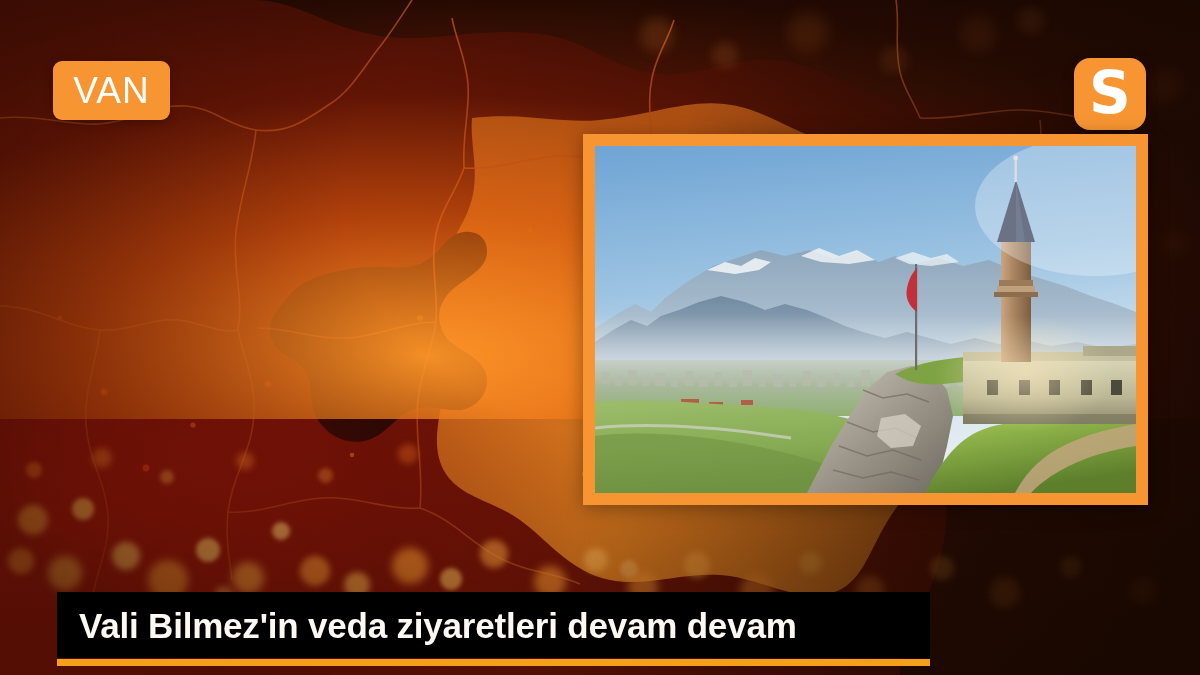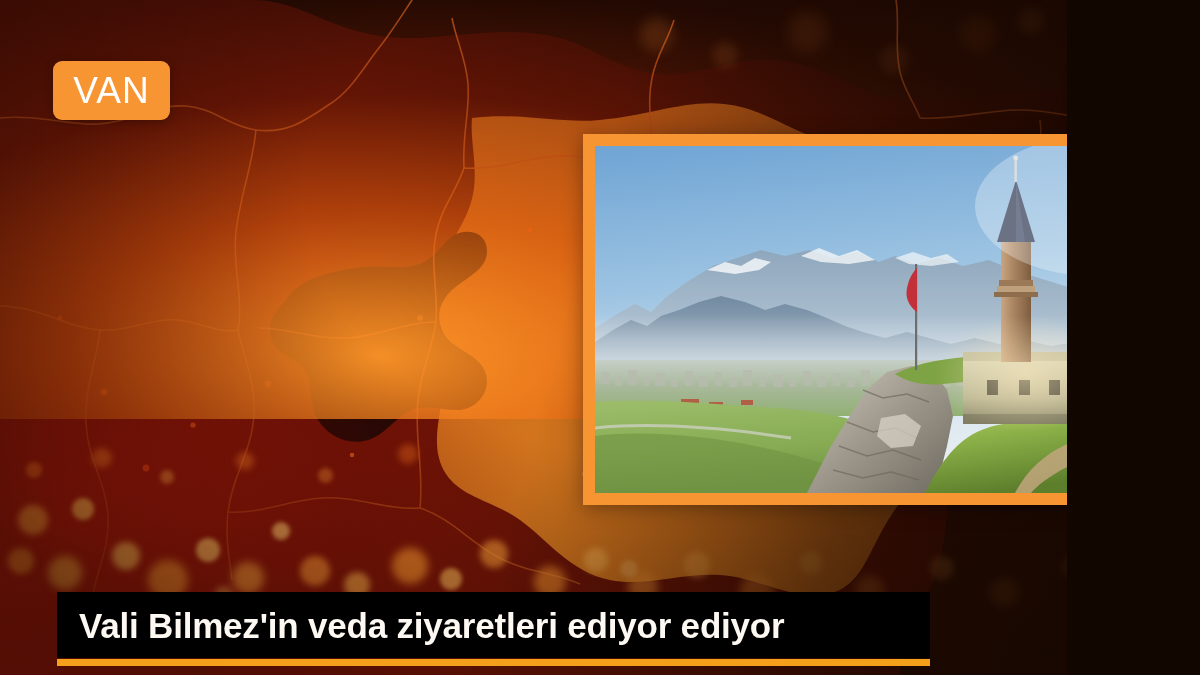--- a/index.html
+++ b/index.html
@@ -1,17 +1,17 @@
 <!DOCTYPE html>
 <html><head>
 <meta charset="utf-8">
 <style>
   html,body{margin:0;padding:0;background:#120600;}
   #card{
-    position:relative;width:1067px;height:675px;overflow:hidden;
+    position:relative;width:1200px;height:675px;overflow:hidden;
     font-family:"Liberation Sans", sans-serif;
     background:#2a1004;
   }
 
   
   .layer{position:absolute;inset:0;}
   #map-svg{position:absolute;left:0;top:0;width:1200px;height:675px;display:block;}
 
   
   #glow-bottom{
@@ -409,17 +409,17 @@
           <path d="M322,122 L322,166 C314,160 310,152 312,142 C314,132 318,126 322,122 Z" fill="#c2303a"></path>
         </g>
 
         <ellipse cx="430" cy="228" rx="90" ry="58" fill="url(#sunflare)"></ellipse>
         <ellipse cx="500" cy="60" rx="120" ry="70" fill="rgba(255,255,255,.30)"></ellipse>
       </svg>
     </div>
   </div>
 
   <div id="headline-box">
-    <h1>Vali Bilmez'in veda ziyaretleri ediyor ediyor</h1>
+    <h1>Vali Bilmez'in veda ziyaretleri devam devam</h1>
   </div>
   <div id="headline-underline"></div>
 
 </div>
 
 </body></html>

